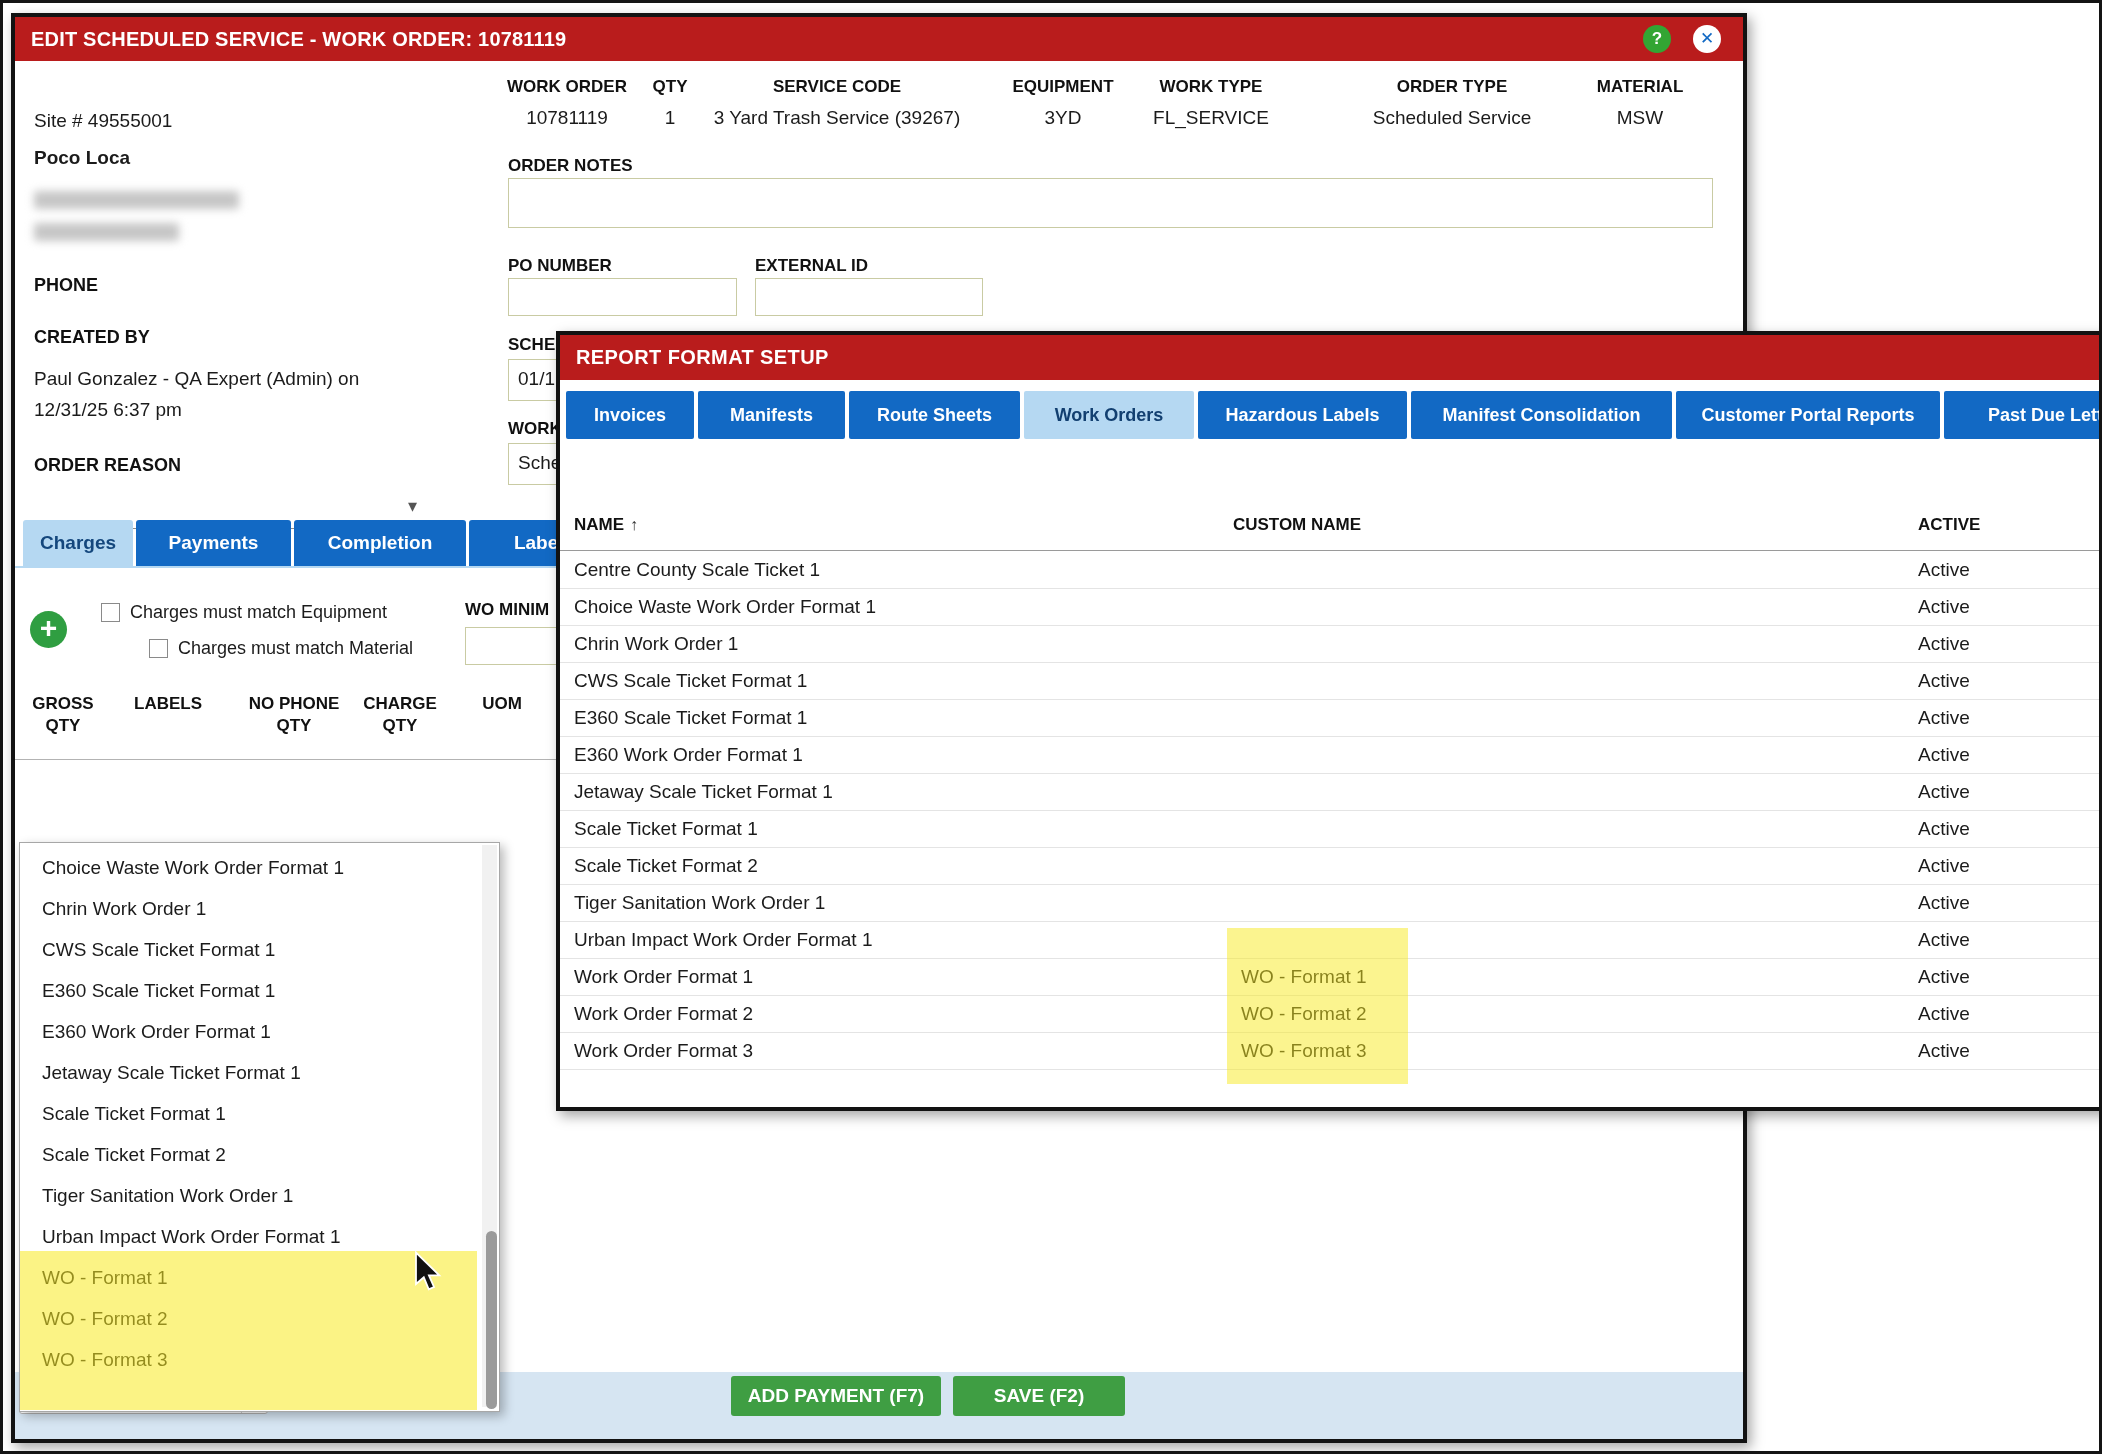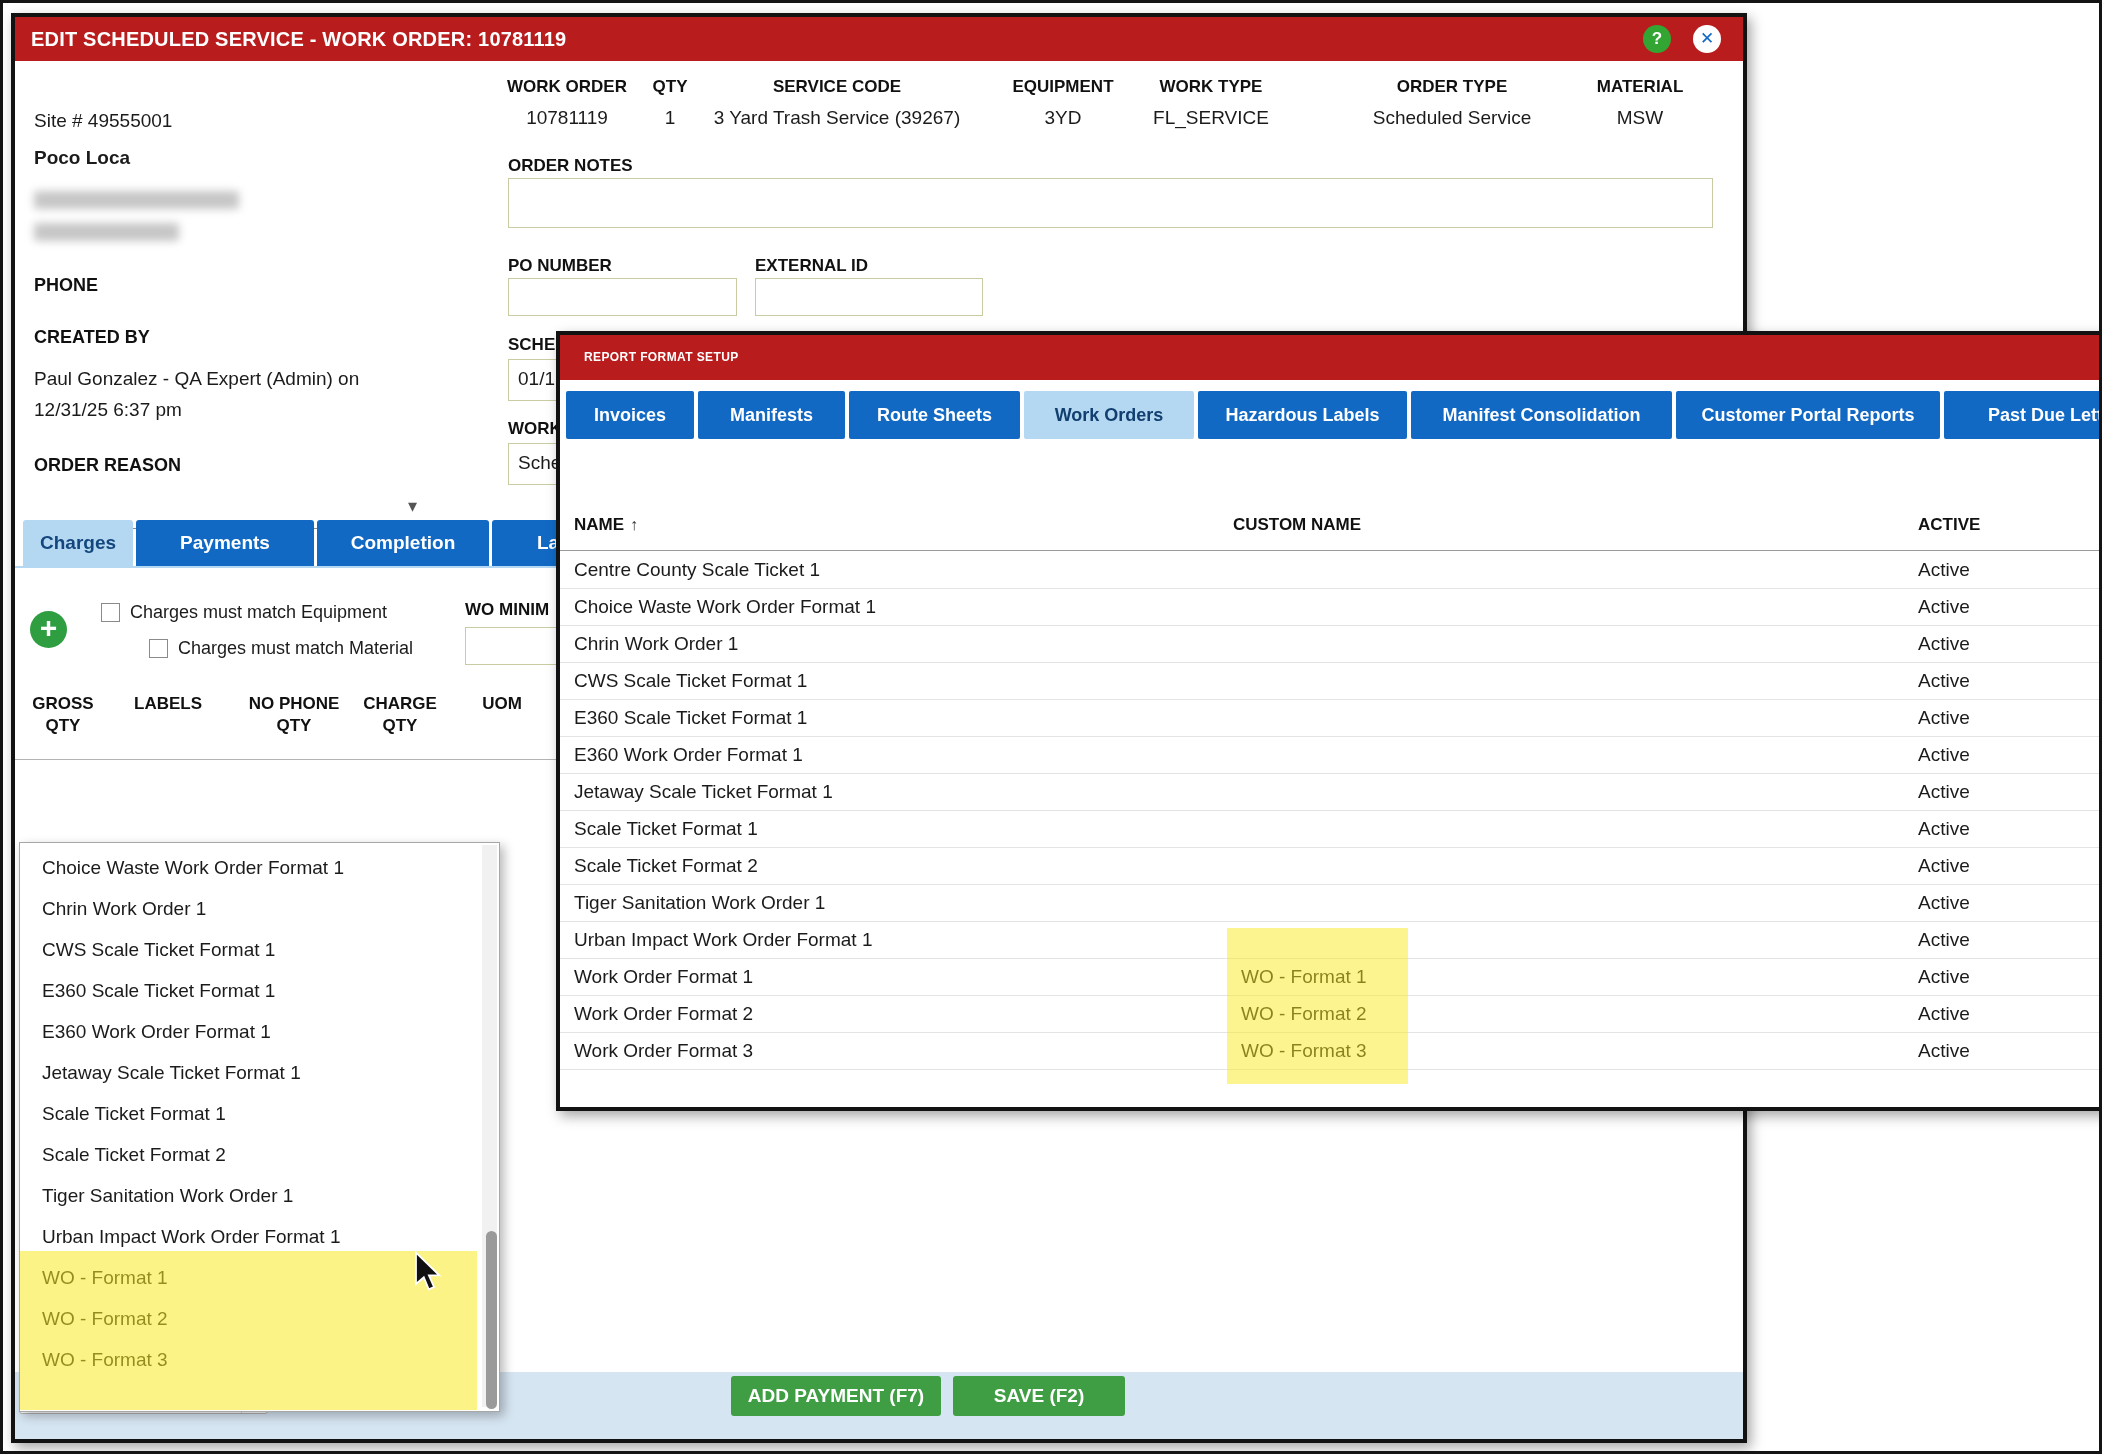--- a/index.html
+++ b/index.html
@@ -8,21 +8,21 @@
 
   
   .window { position:absolute; background:#fff; border:4px solid #121212; box-shadow:4px 5px 12px rgba(0,0,0,.35); }
   #main-window { left:8px; top:10px; width:1736px; height:1430px; z-index:1; }
   #report-window { left:553px; top:328px; width:1560px; height:780px; z-index:20; }
 
   .titlebar { position:absolute; left:0; top:0; width:100%; background:#b91c1c; color:#fff; }
   #main-titlebar { height:44px; }
   #main-titlebar .titlebar-text { position:absolute; left:16px; top:0; line-height:44px; font-size:20px; font-weight:bold; letter-spacing:.2px; white-space:nowrap; }
   #report-titlebar { height:45px; }
-  #report-titlebar .titlebar-text { position:absolute; left:16px; top:0; line-height:45px; font-size:12px; font-weight:bold; letter-spacing:.4px;margin-left:8px; }
+  #report-titlebar .titlebar-text { position:absolute; left:16px; top:0; line-height:45px; font-size:20px; font-weight:bold; letter-spacing:.4px; }
 
   .help-icon { position:absolute; right:72px; top:8px; width:28px; height:28px; border-radius:50%; background:#33a533; color:#fff; font-weight:bold; font-size:17px; text-align:center; line-height:28px; cursor:pointer; }
   .close-icon { position:absolute; right:22px; top:8px; width:28px; height:28px; border-radius:50%; background:#fff; color:#1269c4; font-weight:bold; font-size:17px; text-align:center; line-height:28px; cursor:pointer; }
 
   
   .lp { position:absolute; left:19px; white-space:nowrap; }
   .t19 { font-size:19px; }
   .bold { font-weight:bold; }
   .lbl { font-size:18px; font-weight:bold; color:#111; }
   .blur-line { position:absolute; left:19px; height:18px; background:#c6c6c6; border-radius:3px; filter:blur(4px); }
@@ -166,21 +166,21 @@
     <div class="field-box" style="left:493px; top:342px; width:130px; height:42px;">
       <div class="field-text">01/1</div>
     </div>
     <div class="field-label" style="left:493px; top:402px;">WORK</div>
     <div class="field-box" style="left:493px; top:426px; width:130px; height:42px;">
       <div class="field-text">Sche</div>
     </div>
 
     <div id="main-tabs">
         <div class="mtab active" style="width: 110px;">Charges</div>
-        <div class="mtab" style="width: 178px;">Payments</div>
+        <div class="mtab" style="width: 155px;">Payments</div>
         <div class="mtab" style="width: 172px;">Completion</div>
         <div class="mtab" style="width: 150px;">Labels</div>
       </div>
     <div id="tabs-underline"></div>
 
     <div class="plus-btn">+</div>
     <div class="cb-row" style="top:585px;">
       <div class="cb-box"></div>
       <div class="cb-label">Charges must match Equipment</div>
     </div>

